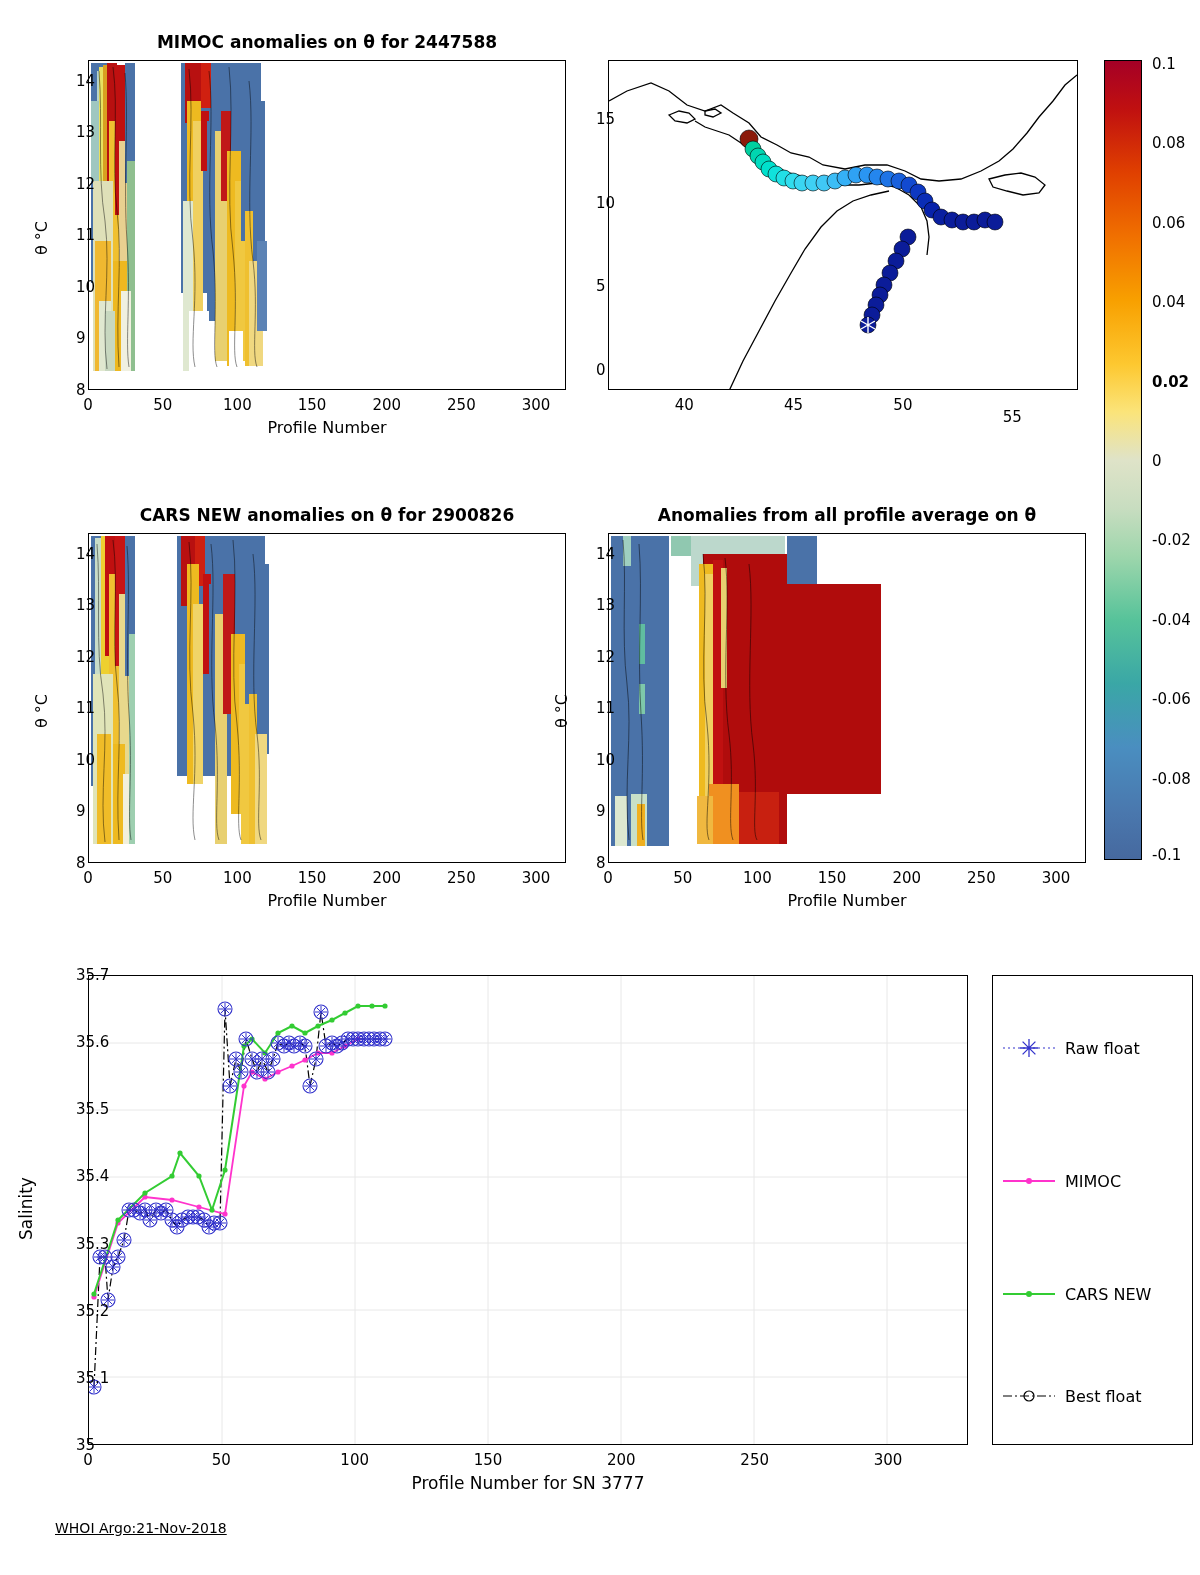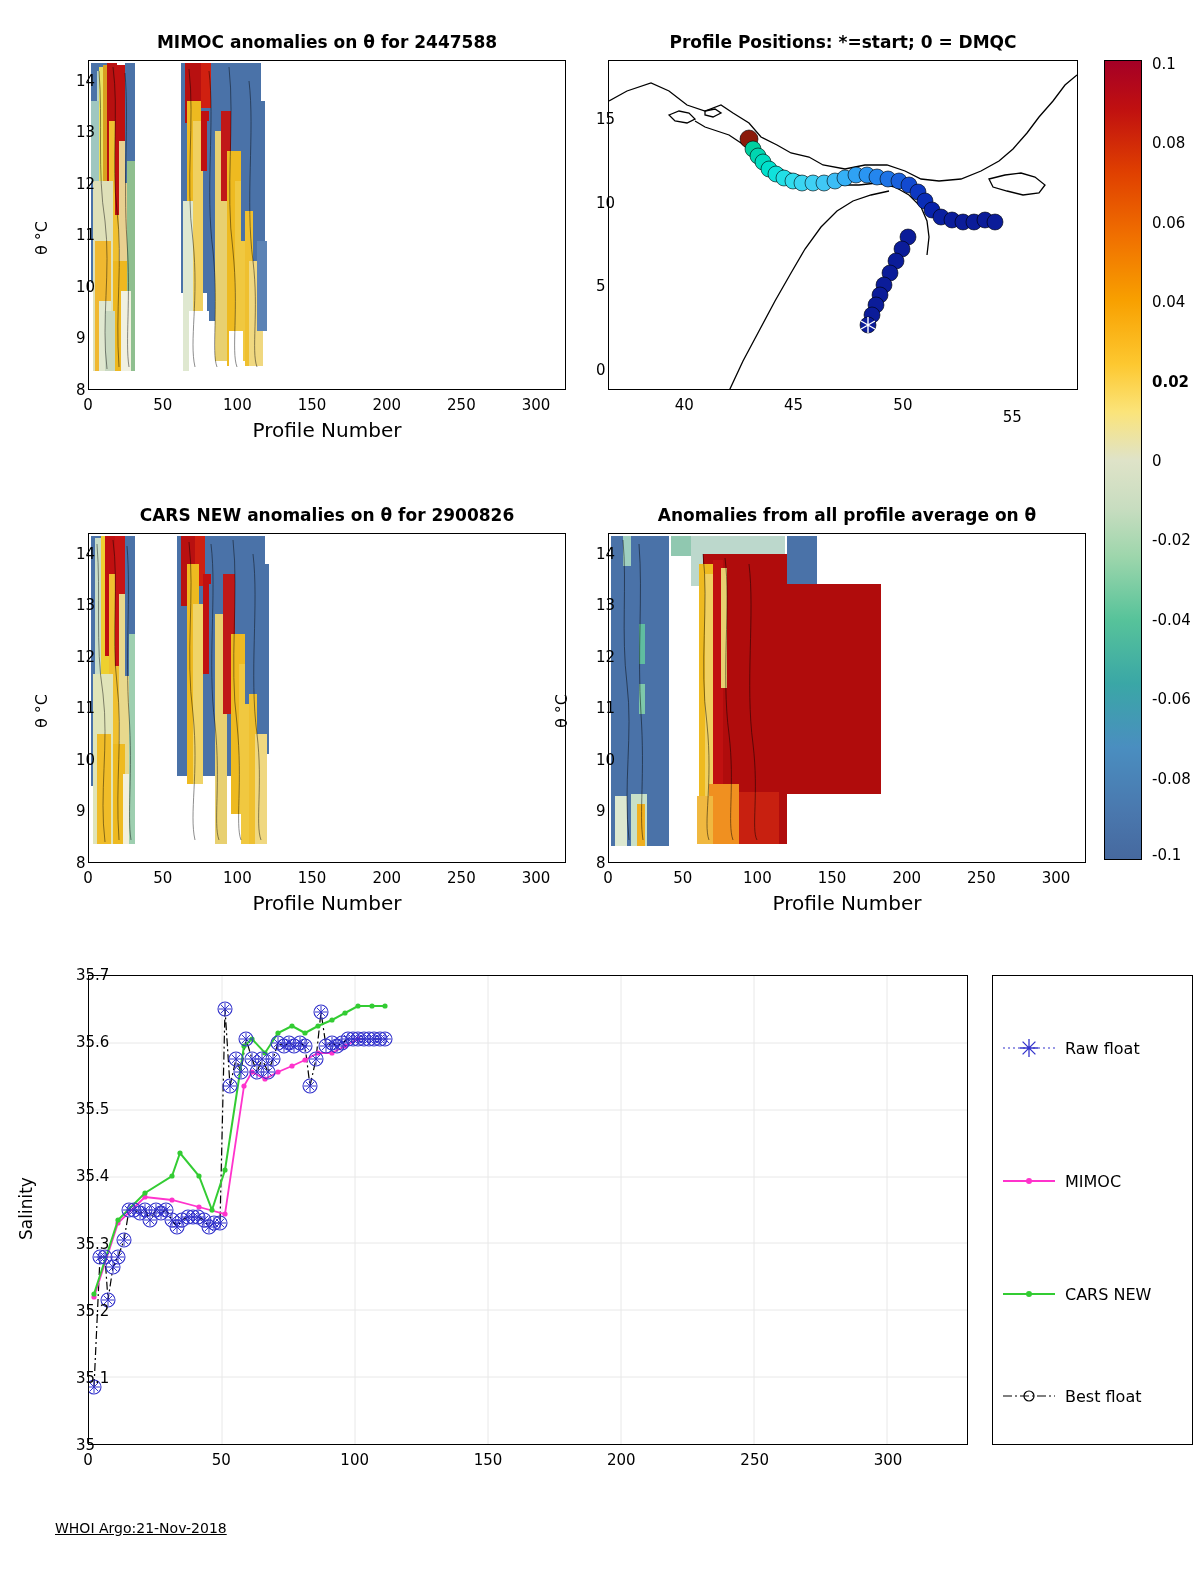--- a/index.html
+++ b/index.html
@@ -13,21 +13,21 @@
   .panel{position:absolute;}
   .ptitle{
     font-weight:bold;font-size:17px;text-align:center;
     position:absolute;width:100%;top:-28px;left:0;white-space:nowrap;
   }
   .axisbox{
     position:absolute;border:1px solid #000;background:#fff;box-sizing:border-box;
   }
   .tickx{position:absolute;font-size:15px;text-align:center;transform:translateX(-50%);}
   .ticky{position:absolute;font-size:15px;text-align:right;transform:translateY(-50%);}
-  .xlabel{position:absolute;font-size:20px;text-align:center;width:100%;}
+  .xlabel{position:absolute;font-size:16px;text-align:center;width:100%;}
   .ylabel{position:absolute;font-size:16px;transform:rotate(-90deg);transform-origin:left top;white-space:nowrap;}
   .cbar{position:absolute;border:1px solid #000;box-sizing:border-box;}
   .cbtick{position:absolute;font-size:15px;transform:translateY(-50%);}
   .footer{position:absolute;left:55px;top:1520px;font-size:14px;text-decoration:underline;}
   .legendbox{position:absolute;border:1px solid #000;background:#fff;box-sizing:border-box;}
   .leg-label{position:absolute;font-size:16px;transform:translateY(-50%);}
   svg{display:block;}
 </style>
 </head>
 <body>
@@ -112,21 +112,20 @@
   <div class="ticky" style="left:-12px;top:226.9px;width:0;">10</div>
   <div class="ticky" style="left:-12px;top:175.3px;width:0;">11</div>
   <div class="ticky" style="left:-12px;top:123.8px;width:0;">12</div>
   <div class="ticky" style="left:-12px;top:72.2px;width:0;">13</div>
   <div class="ticky" style="left:-12px;top:20.6px;width:0;">14</div>
   <div class="xlabel" style="left:0;top:358px;">Profile Number</div>
   <div class="ylabel" style="left:-56px;top:195px;">θ °C</div>
 </div>
 
 <div class="panel" style="left:608px;top:60px;width:470px;height:330px;">
-  <div class="ptitle">Profile Positions: *=start; 0 = DMQC</div>
   <div class="axisbox" style="left:0;top:0;width:470px;height:330px;">
     <svg width="468" height="328" viewBox="0 0 468 328">
       <rect x="0" y="0" width="468" height="328" fill="#ffffff"></rect>
 
       <g fill="none" stroke="#000" stroke-width="1.3">
         <path d="M0,40 L18,30 L42,22 L60,30 L78,44 L96,50 L112,44 L124,52 L140,62 L152,76 L168,84 L182,92 L200,96 L214,104 L236,108 L256,104 L278,104 L296,110 L312,118 L330,120 L352,118 L372,110 L390,100 L404,88 L418,72 L430,56 L444,40 L456,24 L468,14"></path>
         <path d="M86,60 L96,66 L108,70 L120,74 L132,82 L144,92 L156,100 L168,106 L180,112 L196,116 L212,120 L230,124 L250,124 L268,122"></path>
         <path d="M268,122 L286,126 L300,134 L312,146 L318,160 L320,176 L318,194"></path>
         <path d="M120,330 L134,300 L150,270 L166,240 L182,212 L196,188 L212,166 L228,150 L244,140 L262,134 L280,130"></path>
         <path d="M380,118 L396,114 L412,112 L426,116 L436,124 L430,132 L414,134 L398,130 L384,126 Z"></path>
@@ -659,20 +658,21 @@
   <div class="tickx" style="left:666.7px;top:476px;">250</div>
   <div class="tickx" style="left:800px;top:476px;">300</div>
   <div class="ticky" style="left:-12px;top:470px;width:0;">35</div>
   <div class="ticky" style="left:-12px;top:402.9px;width:0;">35.1</div>
   <div class="ticky" style="left:-12px;top:335.7px;width:0;">35.2</div>
   <div class="ticky" style="left:-12px;top:268.6px;width:0;">35.3</div>
   <div class="ticky" style="left:-12px;top:201.4px;width:0;">35.4</div>
   <div class="ticky" style="left:-12px;top:134.3px;width:0;">35.5</div>
   <div class="ticky" style="left:-12px;top:67.1px;width:0;">35.6</div>
   <div class="ticky" style="left:-12px;top:0px;width:0;">35.7</div>
+  <div class="xlabel" style="left:0;top:498px;font-size:17px;">Profile Number for SN 3777</div>
   <div class="ylabel" style="left:-72px;top:265px;font-size:17px;">Salinity</div>
 </div>
 
 <div class="legendbox" style="left:992px;top:975px;width:201px;height:470px;">
   <svg width="188" height="468" viewBox="0 0 188 468">
 
     <line x1="10" y1="72" x2="62" y2="72" stroke="#3333cc" stroke-width="1.2" stroke-dasharray="2,3"></line>
     <g transform="translate(36,72)" stroke="#3333cc" stroke-width="1.3" fill="none">
       <path d="M-9,0 H9 M0,-9 V9 M-6.4,-6.4 L6.4,6.4 M-6.4,6.4 L6.4,-6.4"></path>
     </g>

